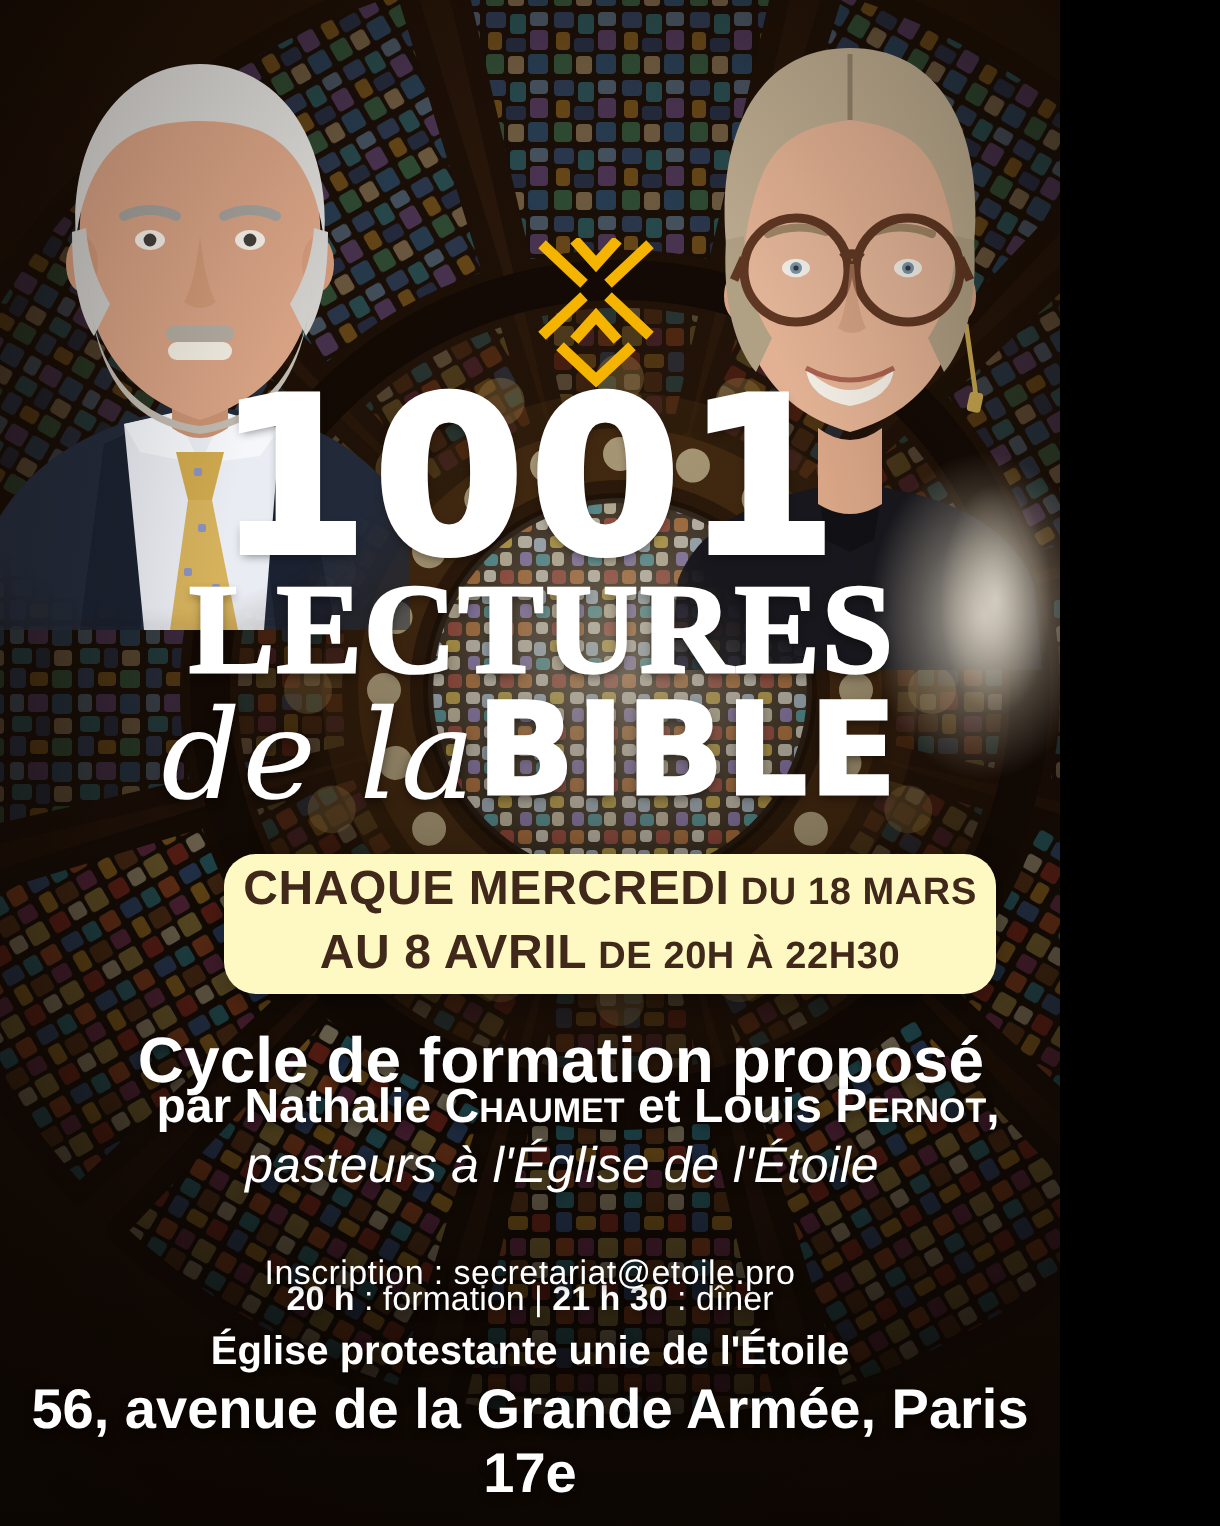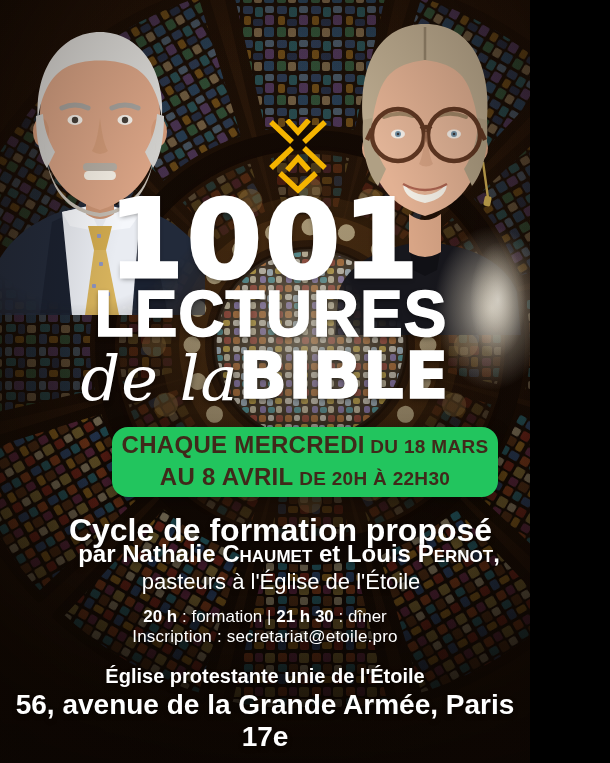--- a/index.html
+++ b/index.html
@@ -31,48 +31,48 @@
   .logo{position:absolute;left:266px;top:119px;z-index:10;}
   
   .txt{position:absolute;left:0;right:0;text-align:center;color:#fff;z-index:10;
        text-shadow:0 2px 5px rgba(0,0,0,.45);}
   .title-num{
     top:190px;font-family:"DejaVu Sans",sans-serif;font-weight:bold;
     font-size:108px;line-height:.92;letter-spacing:3px;
     -webkit-text-stroke:3px #fff;
   }
   .title-lectures{
-    top:286px;font-family:Liberation Sans, sans-serif;font-weight:bold;
+    top:286px;font-family:Liberation Serif, serif;font-weight:bold;
     font-size:64px;line-height:.9;letter-spacing:1px;margin-left:12px;-webkit-text-stroke:1.5px #fff;
   }
   .title-line3{top:344px;line-height:1;}
   .title-dela{
     font-family:"DejaVu Serif",serif;font-style:italic;font-weight:normal;
     font-size:62px;margin-right:0;letter-spacing:1px;
   }
   .title-bible{
     font-family:"DejaVu Sans",sans-serif;font-weight:bold;font-size:64px;
     letter-spacing:1px;-webkit-text-stroke:1.5px #fff;vertical-align:2px;margin-top:48px;
   }
   
   .schedule-box{
     position:absolute;left:112px;top:427px;width:386px;height:70px;z-index:10;
-    background:#22c55e;border-radius:16px;box-shadow:0 5px 16px rgba(0,0,0,.35);
+    background:#fef9c3;border-radius:16px;box-shadow:0 5px 16px rgba(0,0,0,.35);
     display:flex;flex-direction:column;justify-content:center;
     text-align:center;color:#40291a;font-weight:bold;letter-spacing:.3px;
   }
   .schedule-line{line-height:29px;white-space:nowrap;}
   .sch-big{font-size:24px;}
   .sch-small{font-size:19px;}
   
   .desc-1{top:512px;font-size:32px;font-weight:bold;margin-left:31px;}
   .desc-2{top:540px;font-size:24px;font-weight:bold;padding-left:48px;}
   .sc{font-variant:small-caps;}
-  .desc-3{top:569px;font-size:22px;font-weight:normal;margin-left:32px;}
-  .time-line{top:607px;font-size:17px;font-weight:normal;}
+  .desc-3{top:569px;font-size:25px;font-style:italic;font-weight:normal;margin-left:32px;}
+  .time-line{top:640px;font-size:17px;font-weight:normal;}
   .time-line .b{font-weight:bold;}
   .inscription{top:627px;font-size:17px;font-weight:normal;letter-spacing:.2px;}
   .footer-1{top:665px;font-size:20px;font-weight:bold;}
   .footer-2{top:689px;font-size:28px;font-weight:bold;}
 </style>
 </head>
 <body>
 
 <div class="poster">
 

